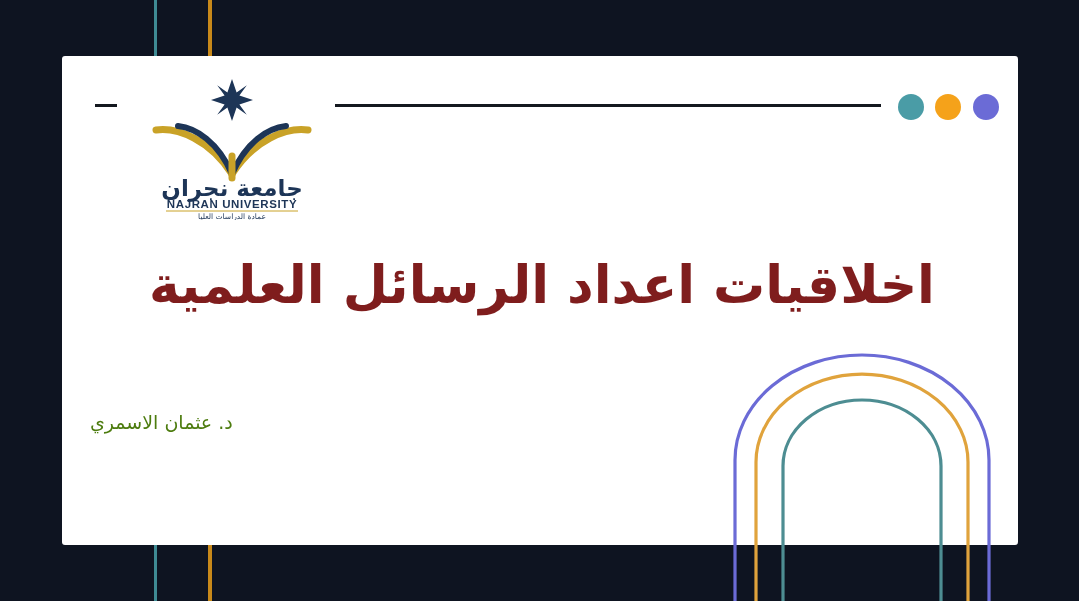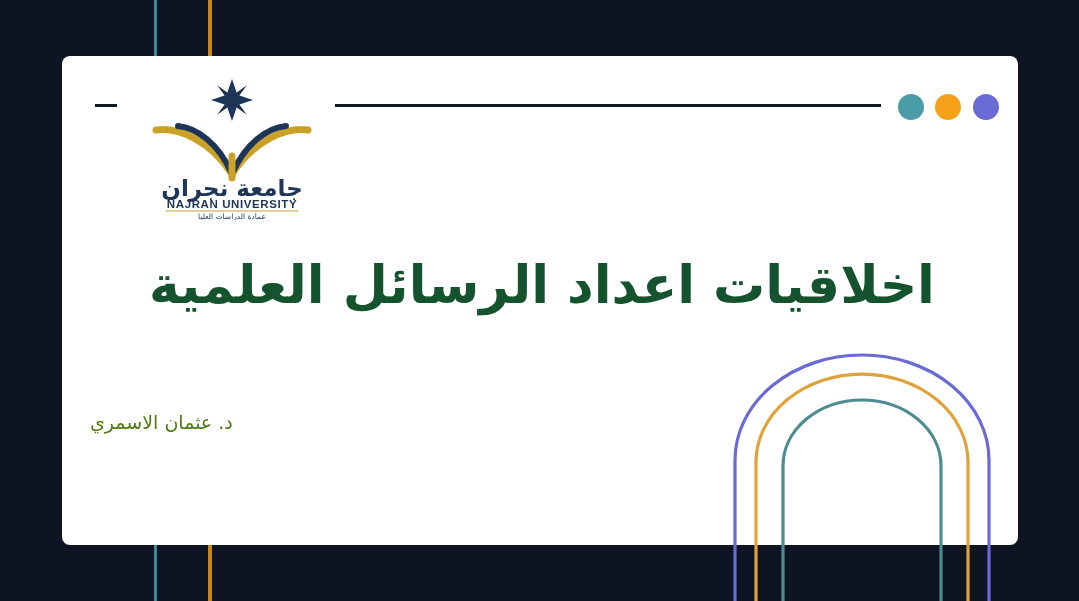--- a/index.html
+++ b/index.html
@@ -32,21 +32,21 @@
   .vrule-gold  { left: 208px; width: 4px; background: #c8891a; }
 
   
   #card {
     position: absolute;
     left: 62px;
     top: 56px;
     width: 956px;
     height: 489px;
     background: #ffffff;
-    border-radius: 8px;
+    border-radius: 3px;
     z-index: 5;
     overflow: hidden;
   }
 
   
   .rule-short {
     position: absolute;
     left: 33px;       
     top: 48px;
     width: 22px;
@@ -87,21 +87,21 @@
     position: absolute;
     left: 60px;
     top: 200px;
     width: 840px;
     text-align: center;
     direction: rtl;
     font-family: "DejaVu Sans", sans-serif;
     font-size: 52px;
     font-weight: 700;
     line-height: 1.15;
-    color: #14532d;
+    color: #7f1d1d;
     white-space: nowrap;
   }
 
   
   #author {
     position: absolute;
     left: 28px;
     top: 355px;
     direction: rtl;
     font-family: "DejaVu Sans", sans-serif;

